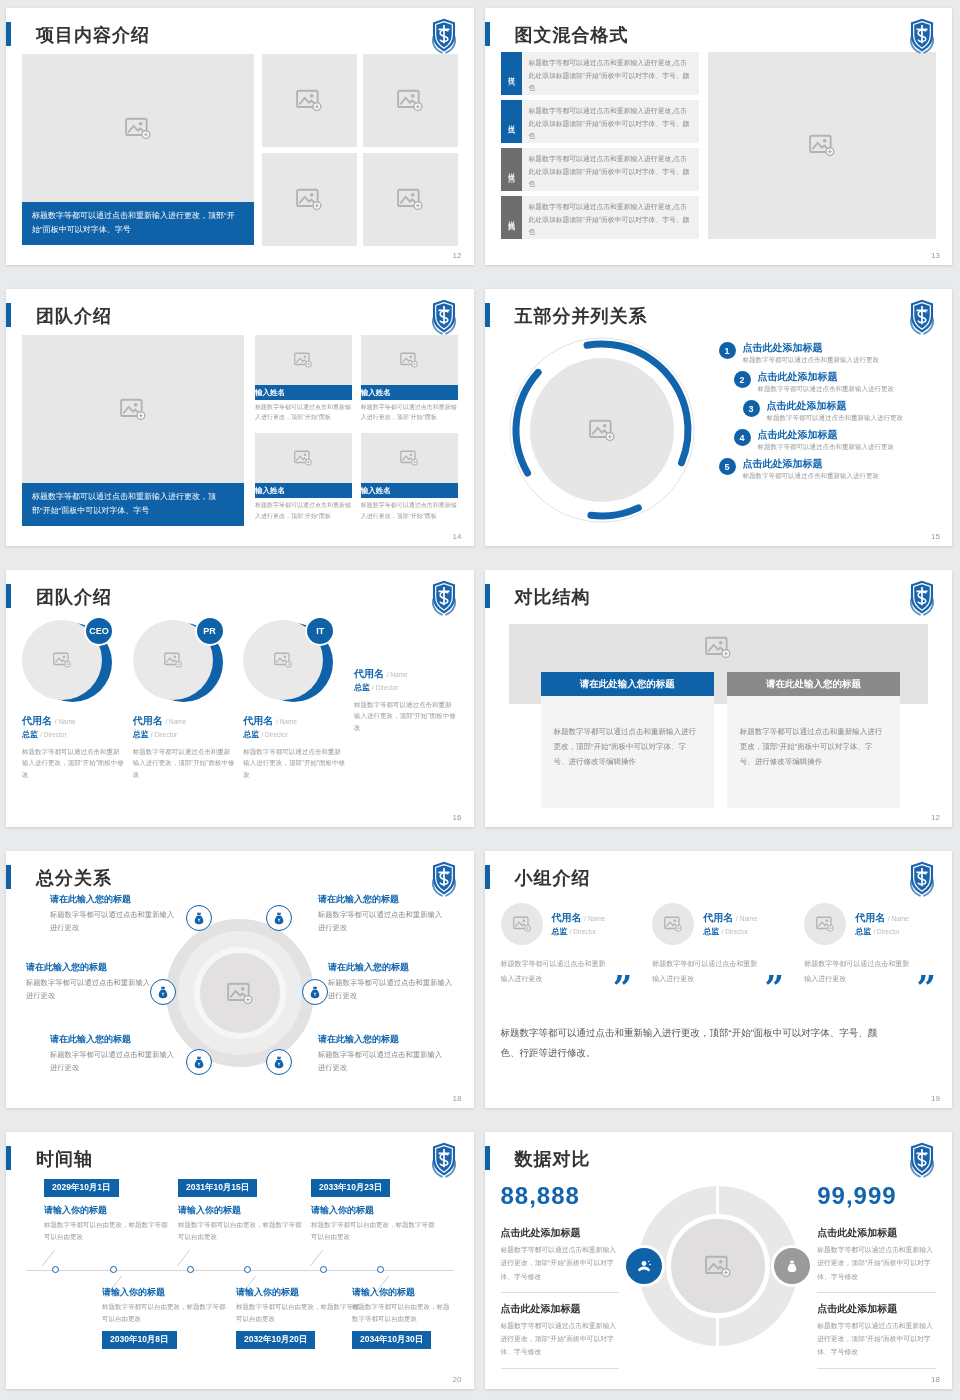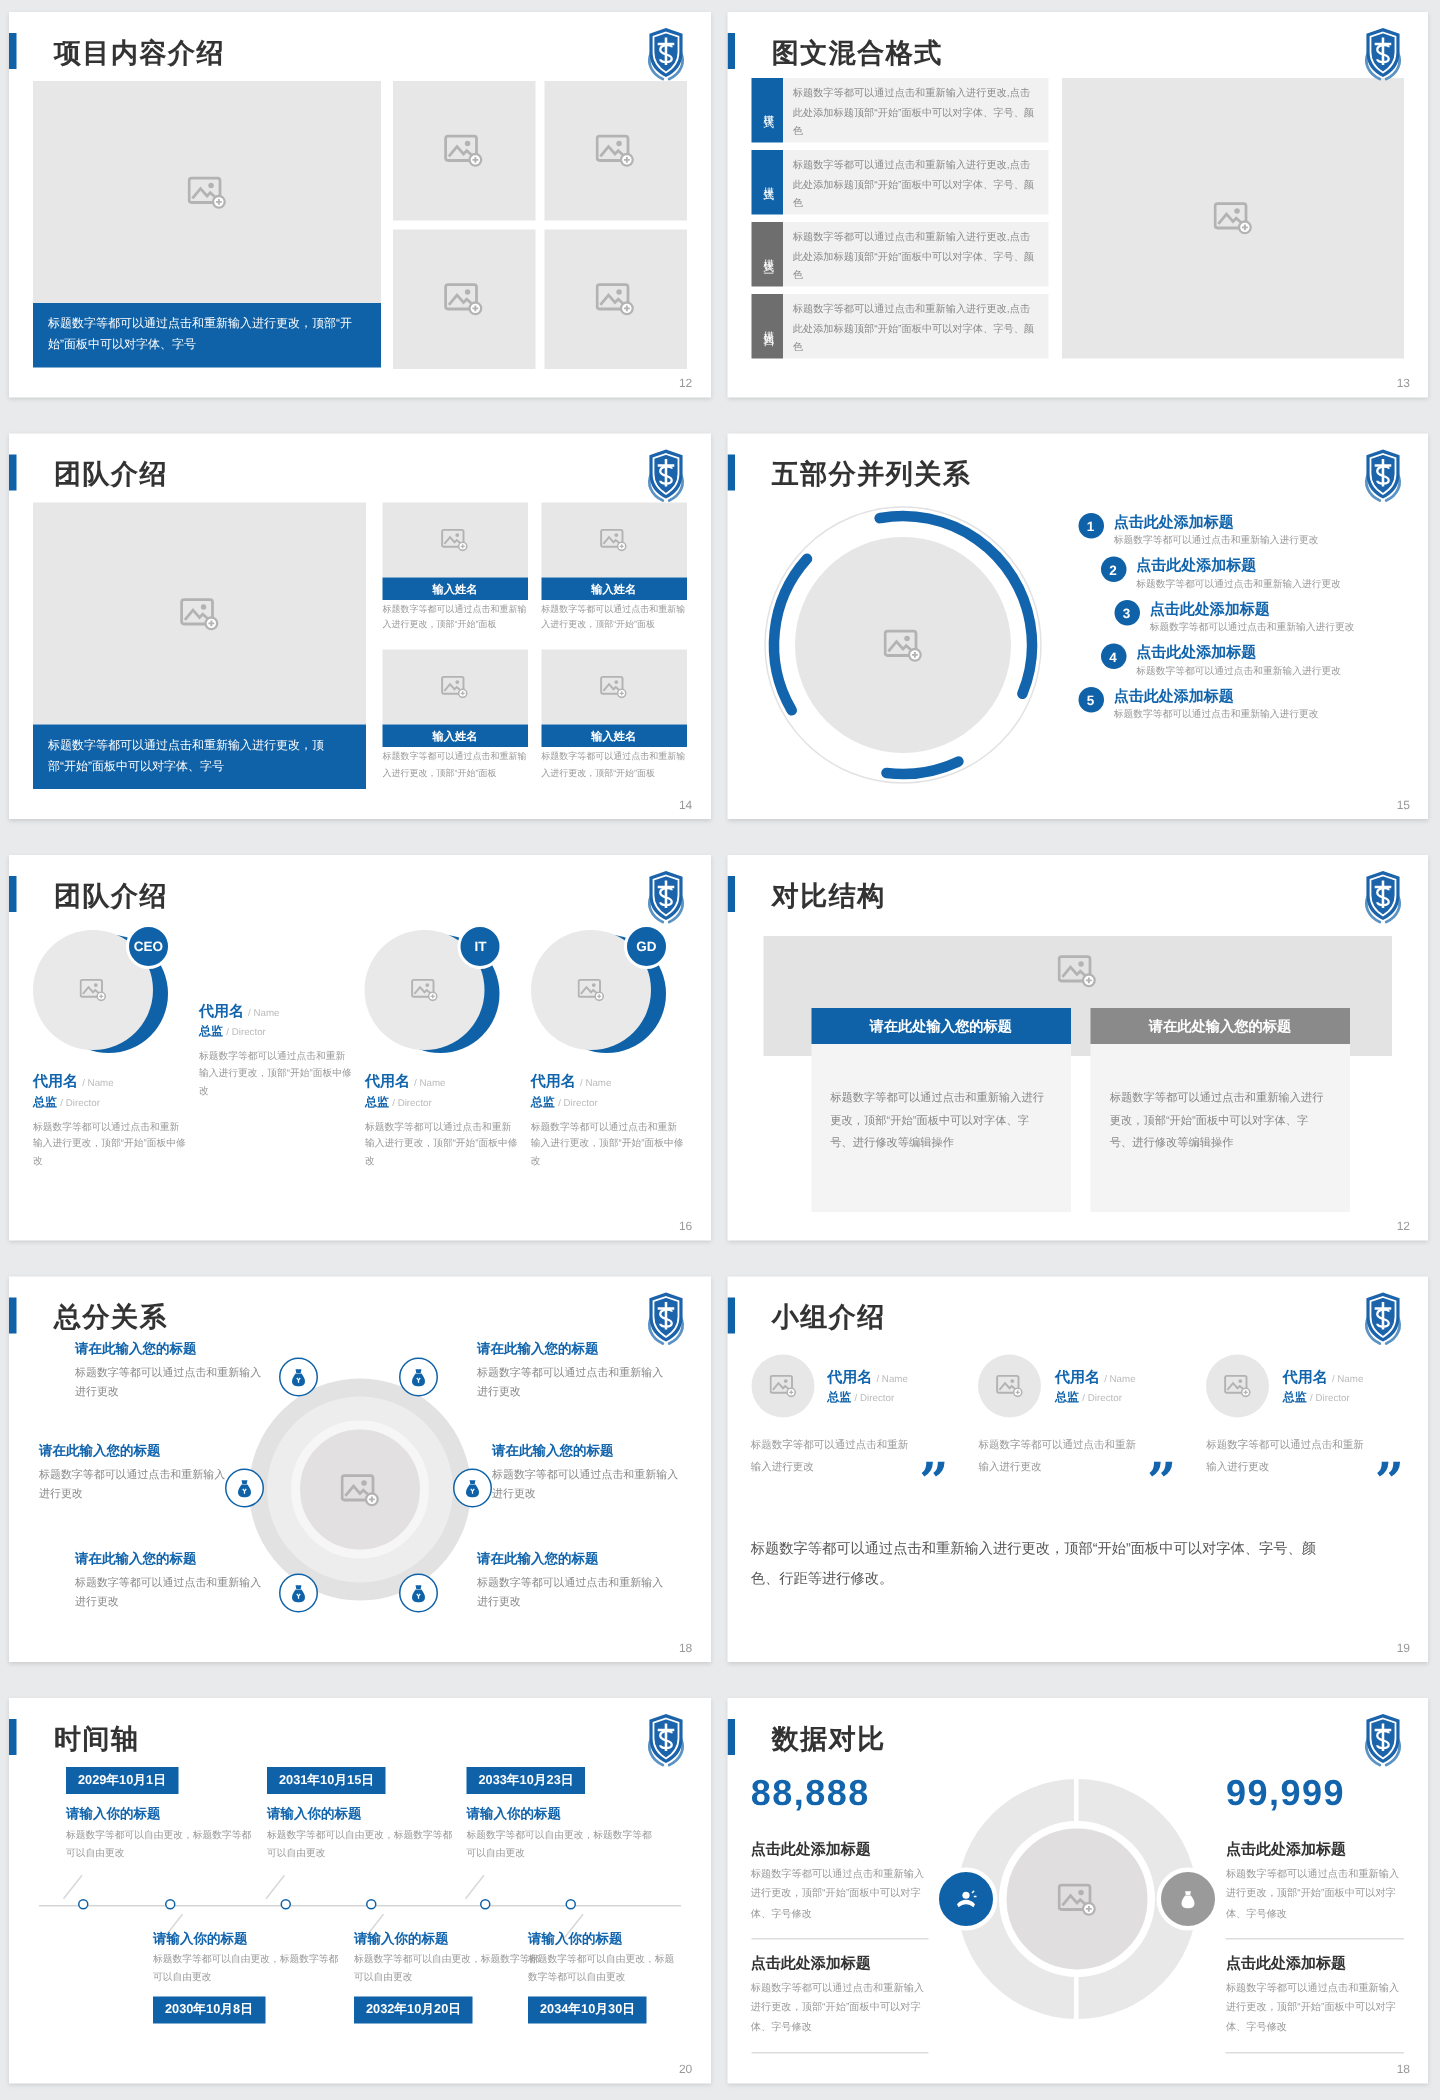--- a/index.html
+++ b/index.html
@@ -37,21 +37,21 @@
   .t-blue{background:var(--blue);} .t-gray{background:var(--tabgray);}
   .s13-text{flex:1;background:#f1f1f1;color:#8a8a8a;font-size:6.8px;line-height:1.85;padding:5px 7px;}
   .s13-img{flex:1;height:187px;}
 
   
   .s14-body{display:flex;gap:11px;margin-top:6px;}
   .s14-left{width:222px;display:flex;flex-direction:column;}
   .s14-big{height:148px;}
   .s14-grid{flex:1;display:grid;grid-template-columns:1fr 1fr;gap:6px 9px;}
   .s14-ph{height:50px;}
-  .s14-bar{background:var(--blue);color:#fff;font-size:7.5px;font-weight:bold;text-align:center;padding:2.5px 0;}
+  .s14-bar{background:var(--blue);color:#fff;font-size:7.5px;font-weight:bold;padding:2.5px 0;}
   .s14-desc{font-size:6px;color:#999;line-height:1.7;margin-top:2px;}
 
   
   .s15-body{display:flex;margin-top:0;}
   .s15-circle{position:relative;width:218px;height:202px;flex:none;}
   .s15-svg{position:absolute;left:0;top:0;width:202px;height:202px;}
   .s15-gray{position:absolute;left:29px;top:29px;width:144px;height:144px;border-radius:50%;
     background:#e6e6e6;display:flex;align-items:center;justify-content:center;}
   .s15-items{flex:1;padding-top:12px;}
   .s15-item{display:flex;align-items:flex-start;margin-bottom:5px;}
@@ -392,48 +392,48 @@
                 <use href="#phicon"></use>
               </svg>
             </div>
           <div class="s16-badge">CEO</div>
         </div>
         <div class="nm"><span>代用名</span> <span class="en">/ Name</span></div>
         <div class="rl"><span>总监</span> <span class="en">/ Director</span></div>
         <p class="s16-desc">标题数字等都可以通过点击和重新输入进行更改，顶部“开始”面板中修改</p>
       </div>
       <div class="s16-col">
+        <div class="s16-ava">
+          <div class="s16-blue"></div>
+          <div class="s16-gray">
+              <svg class="phsvg sm" viewBox="0 0 24 20">
+                <use href="#phicon"></use>
+              </svg>
+            </div>
+          <div class="s16-badge">PR</div>
+        </div>
         <div class="nm"><span>代用名</span> <span class="en">/ Name</span></div>
         <div class="rl"><span>总监</span> <span class="en">/ Director</span></div>
         <p class="s16-desc">标题数字等都可以通过点击和重新输入进行更改，顶部“开始”面板中修改</p>
       </div>
       <div class="s16-col">
         <div class="s16-ava">
           <div class="s16-blue"></div>
           <div class="s16-gray">
               <svg class="phsvg sm" viewBox="0 0 24 20">
                 <use href="#phicon"></use>
               </svg>
             </div>
           <div class="s16-badge">IT</div>
         </div>
         <div class="nm"><span>代用名</span> <span class="en">/ Name</span></div>
         <div class="rl"><span>总监</span> <span class="en">/ Director</span></div>
         <p class="s16-desc">标题数字等都可以通过点击和重新输入进行更改，顶部“开始”面板中修改</p>
       </div>
       <div class="s16-col">
-        <div class="s16-ava">
-          <div class="s16-blue"></div>
-          <div class="s16-gray">
-              <svg class="phsvg sm" viewBox="0 0 24 20">
-                <use href="#phicon"></use>
-              </svg>
-            </div>
-          <div class="s16-badge">GD</div>
-        </div>
         <div class="nm"><span>代用名</span> <span class="en">/ Name</span></div>
         <div class="rl"><span>总监</span> <span class="en">/ Director</span></div>
         <p class="s16-desc">标题数字等都可以通过点击和重新输入进行更改，顶部“开始”面板中修改</p>
       </div>
     </div>
     <div class="pageno">16</div>
   </section>
 
   <section class="slide">
     <div class="accent"></div>

